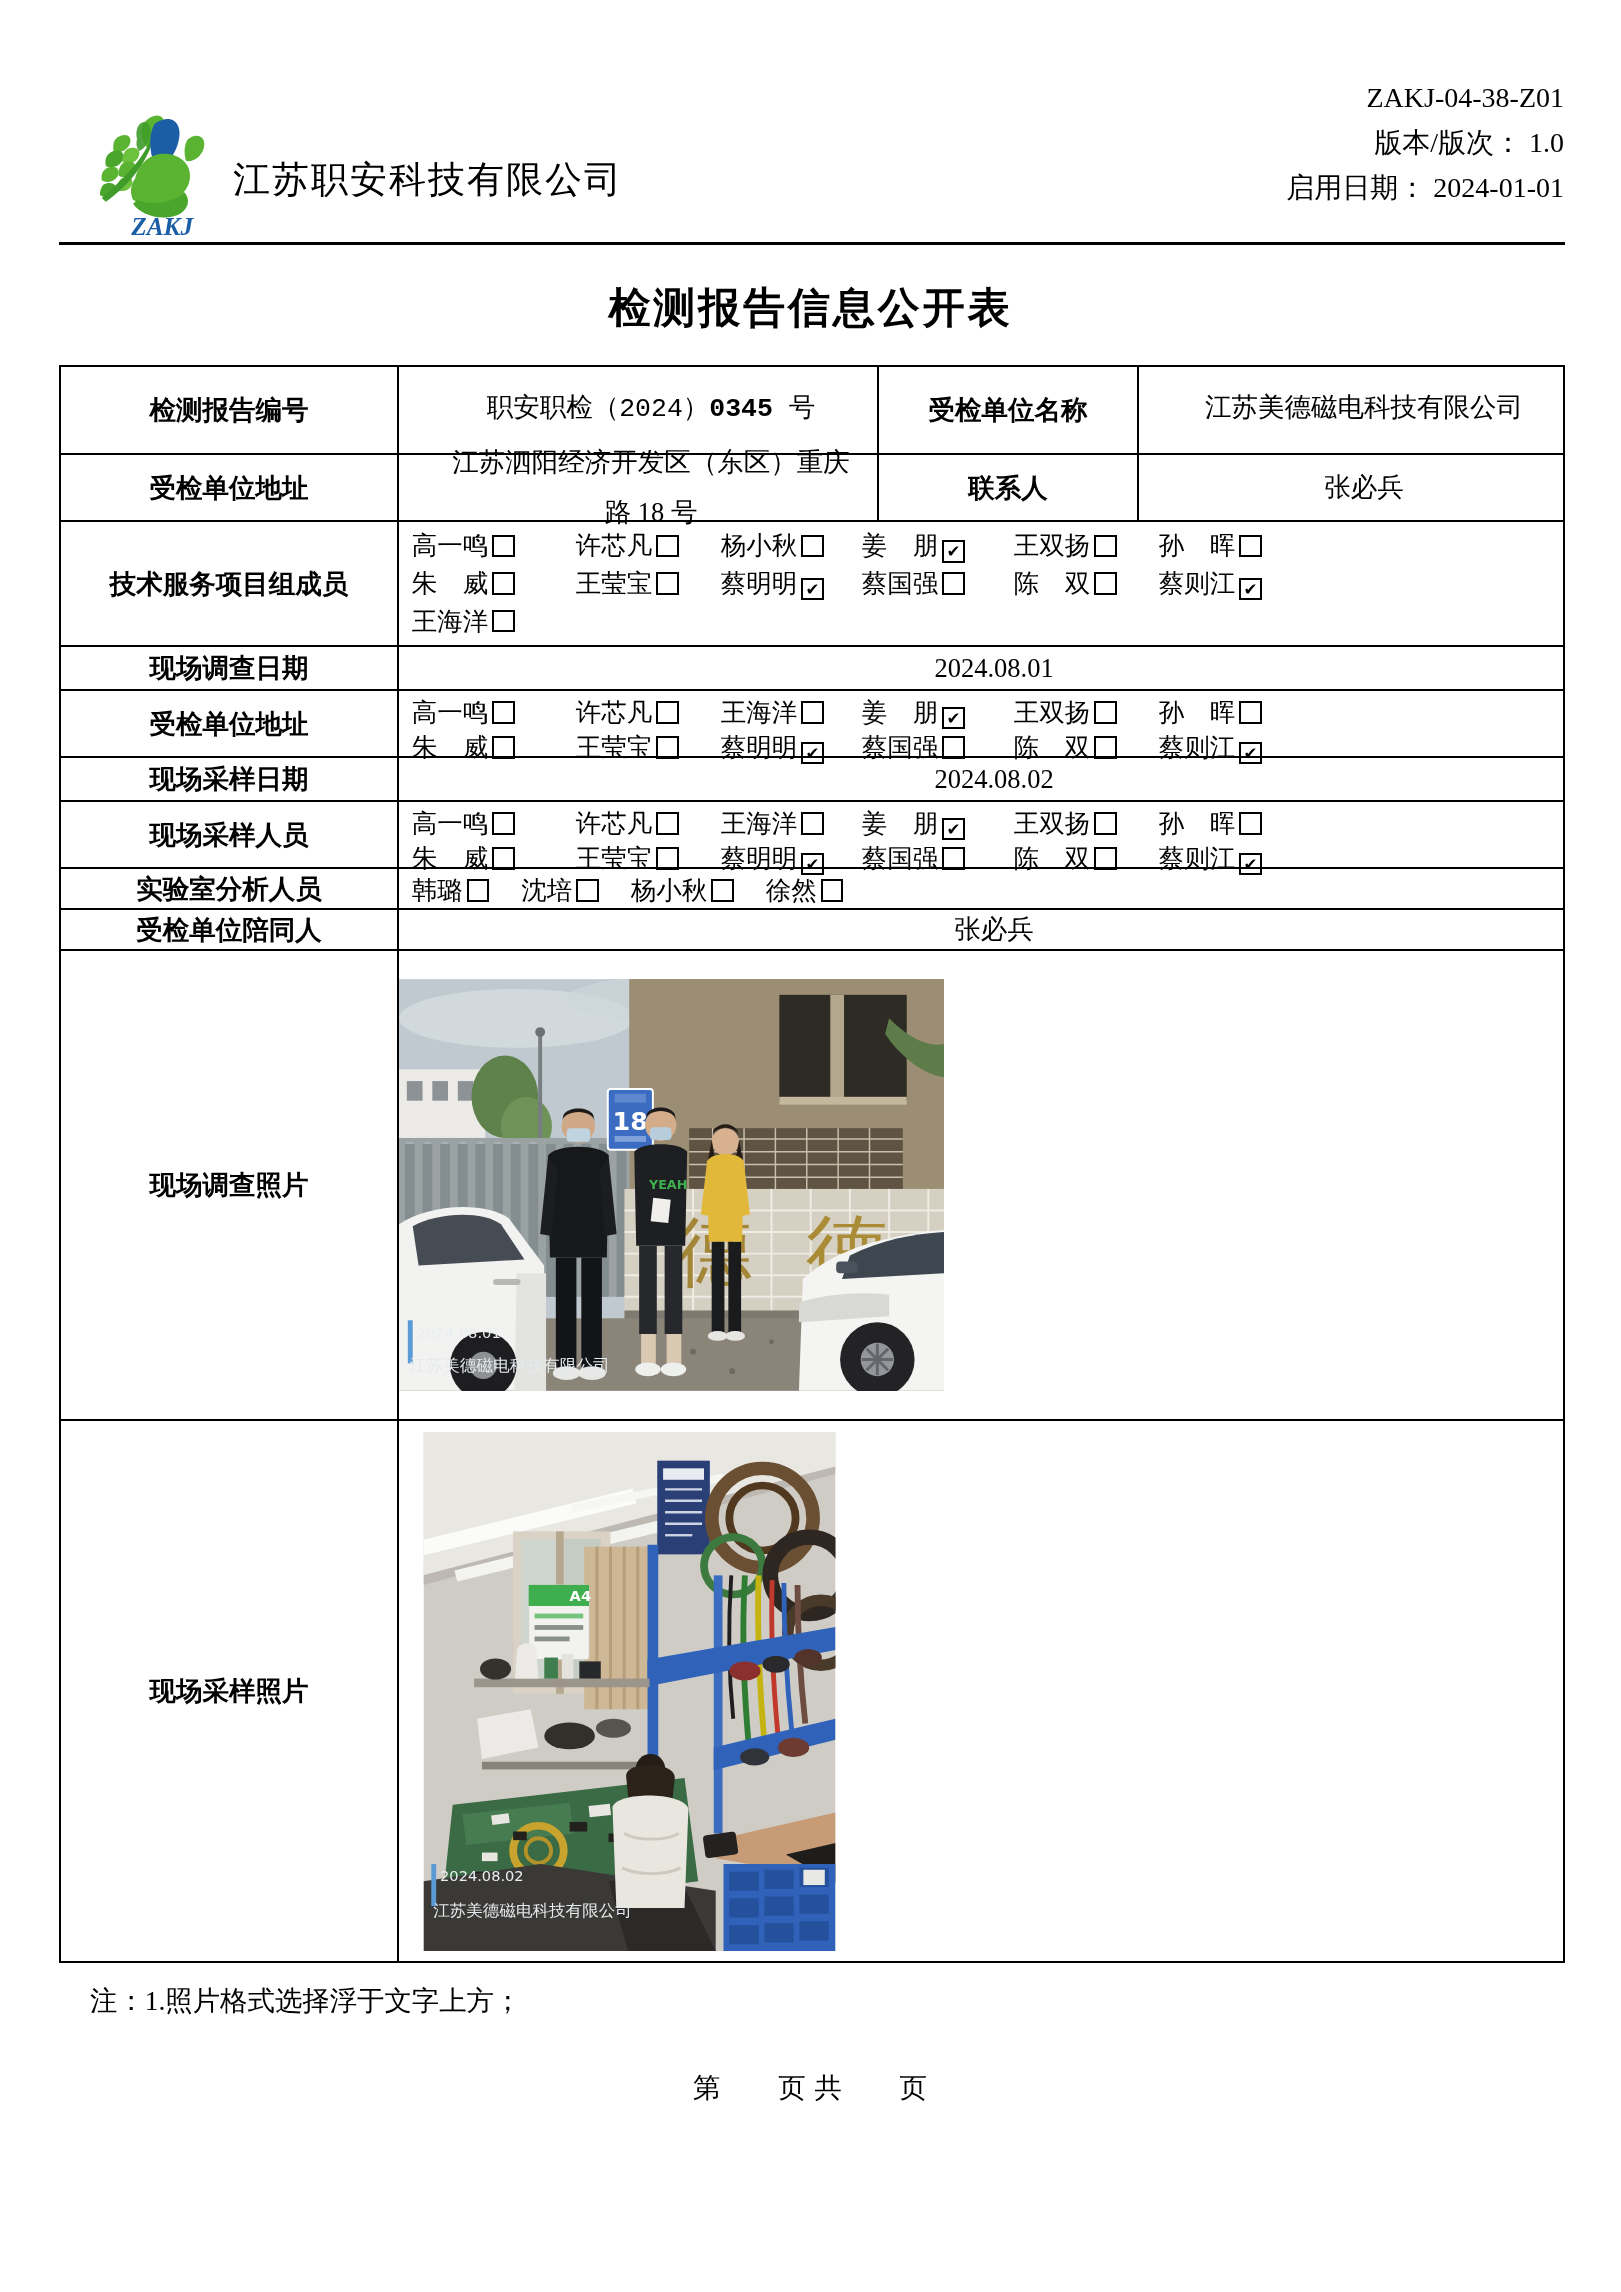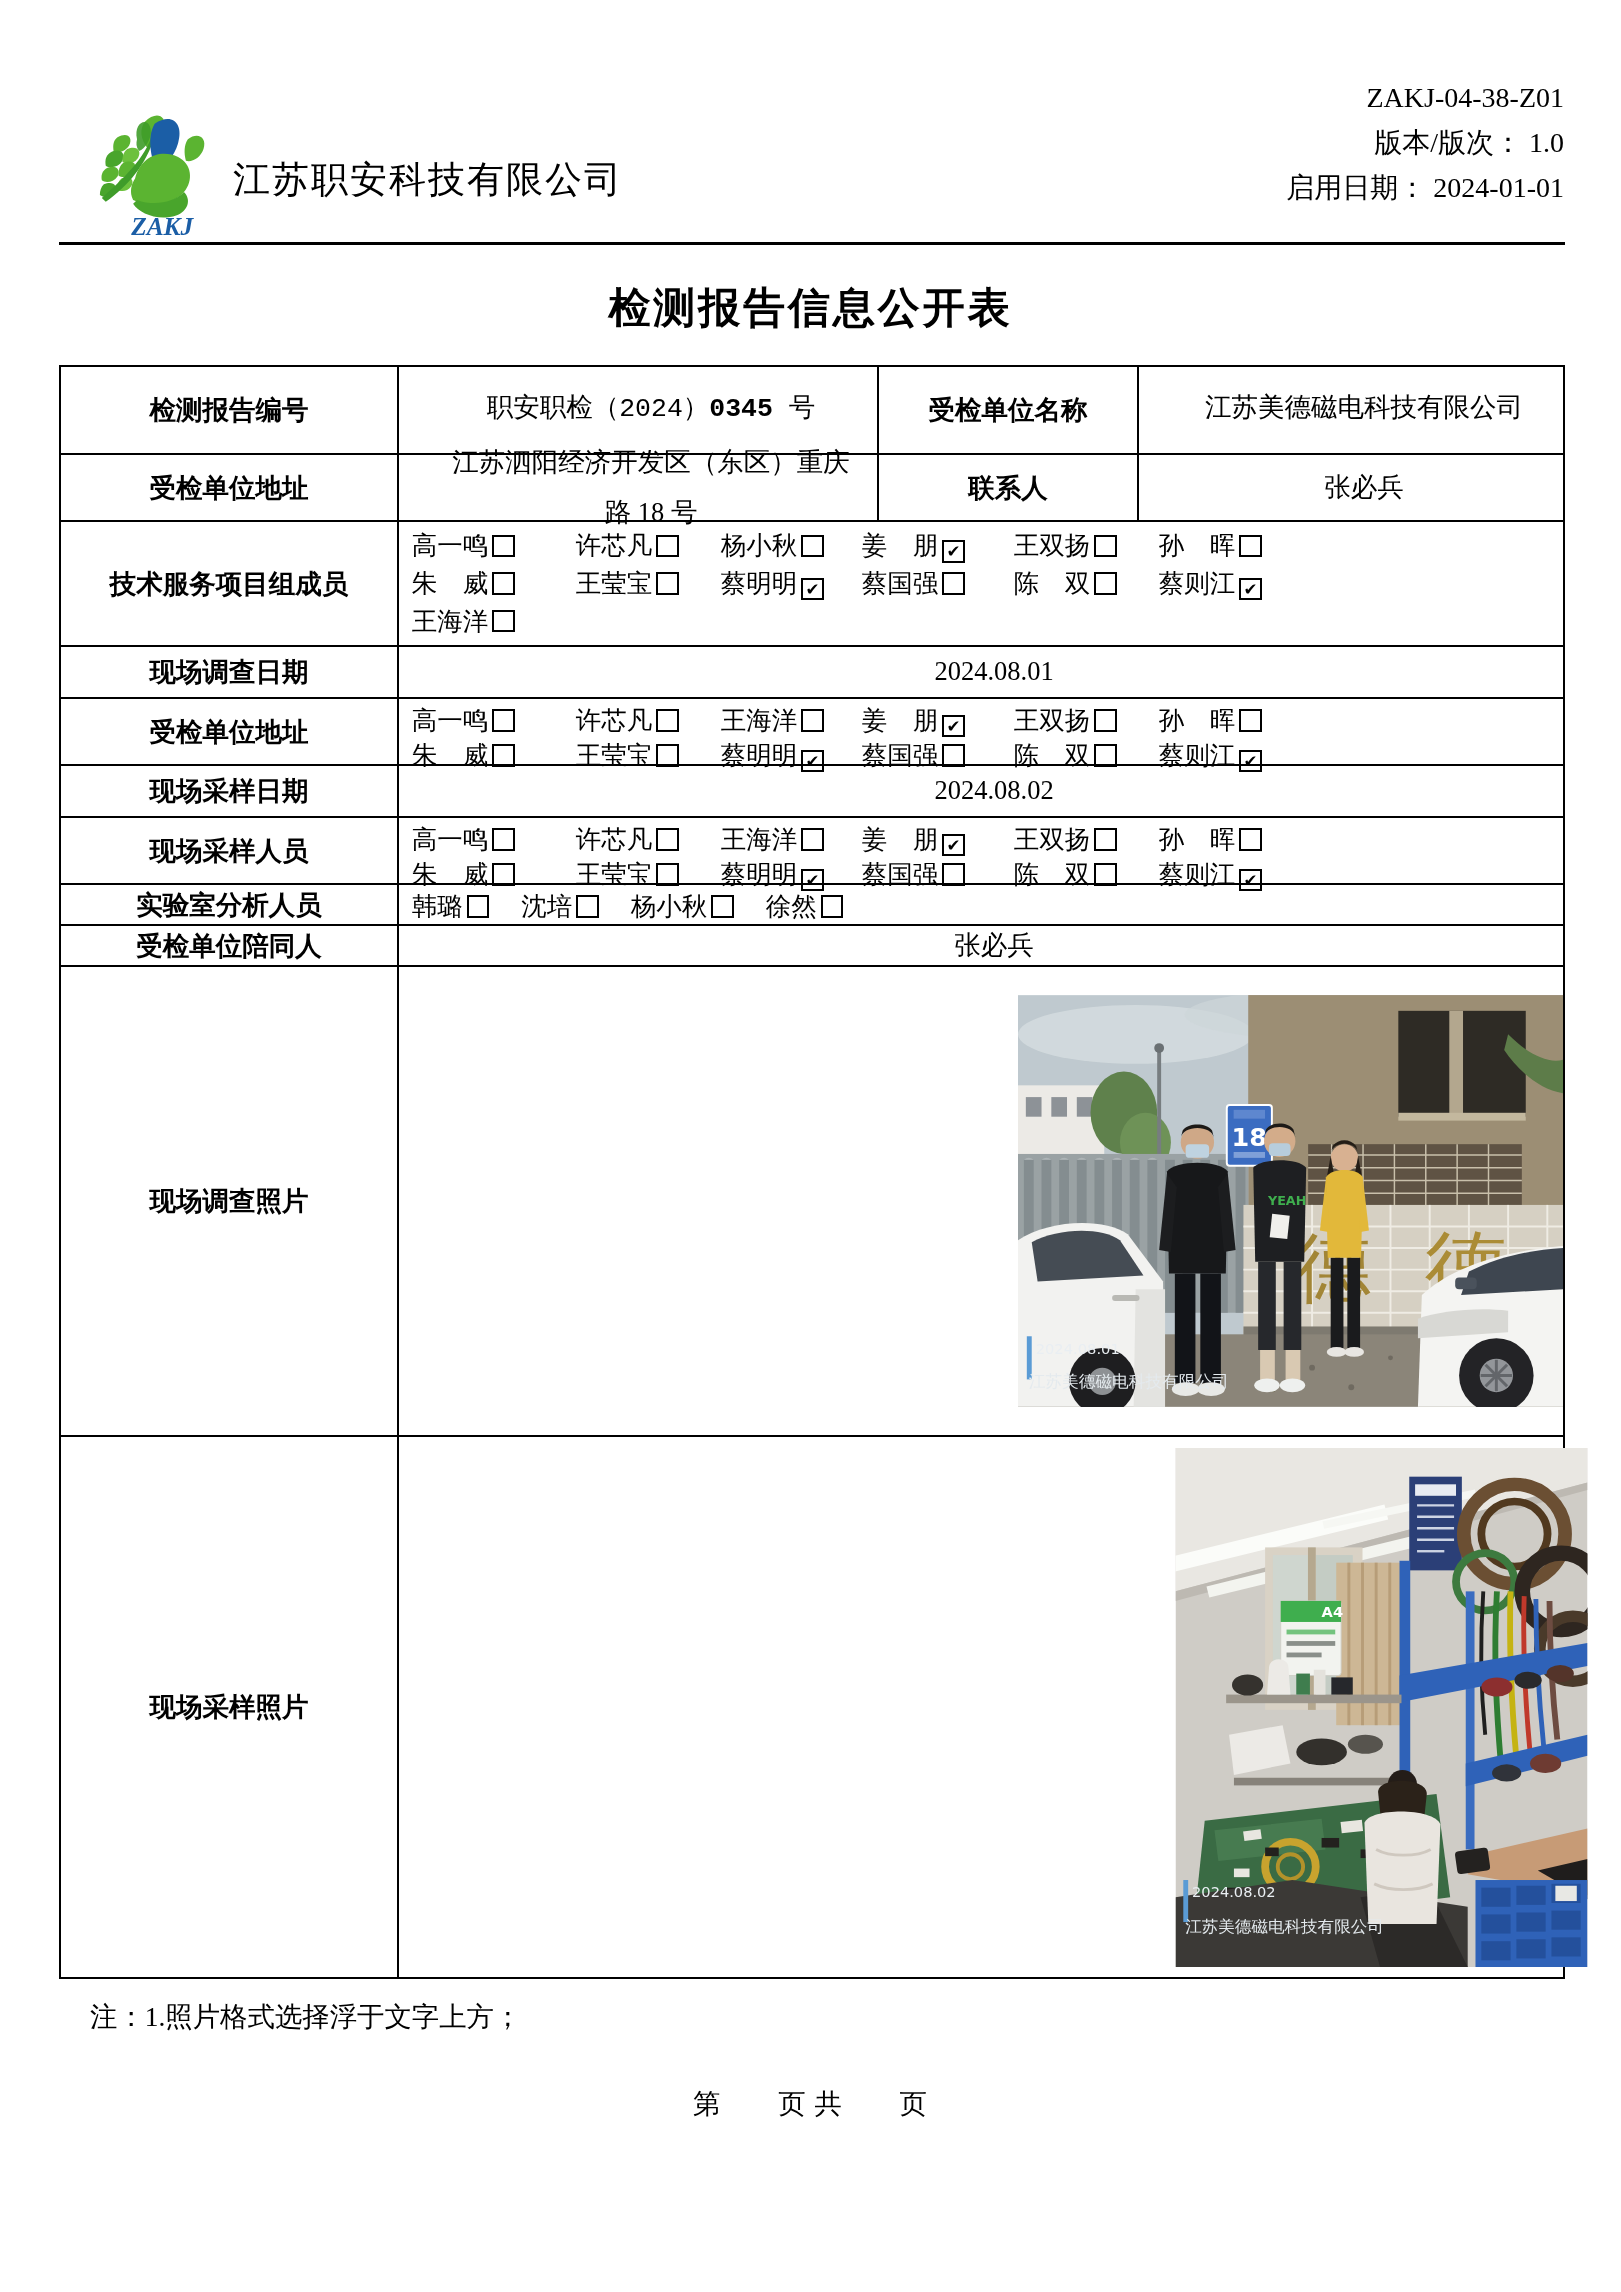--- a/index.html
+++ b/index.html
@@ -21,33 +21,33 @@
   .trow{display:flex;border-bottom:2.9px solid #000;box-sizing:border-box;}
   .trow:last-child{border-bottom:none;}
   .cell{box-sizing:border-box;border-right:2px solid #000;display:flex;align-items:center;justify-content:center;}
   .cell:last-child{border-right:none;}
   .lbl{flex:0 0 338px;font-weight:bold;font-size:26.5px;text-align:center;}
   .c490{flex:0 0 480px;}
   .c265{flex:0 0 260px;font-weight:bold;font-size:26.5px;}
   .c437{flex:1;}
   .cgrow{flex:1;}
   .val{font-size:26.5px;text-align:center;line-height:1.85;padding-left:26px;}
-  .h90{height:88px;font-family:Liberation Mono, monospace;} .h86{height:67px;} .h128{height:125px;} .h45{height:52px;}
+  .h90{height:88px;font-family:Liberation Mono, monospace;} .h86{height:67px;} .h128{height:125px;} .h45{height:44px;}
   .h42{height:41px;} .h480{height:470px;} .h551{height:540px;}
   .bold{font-weight:bold;}
   .wrapnarrow{max-width:333px;display:inline-block;}
   .wrapaddr{max-width:412px;display:inline-block;}
 
   .member-area{flex:1;display:flex;flex-direction:column;justify-content:space-evenly;padding:3.9px 0 3.9px 12.7px;align-items:stretch;}
   .member-line{display:grid;grid-template-columns:164px 145px 141px 152px 145px 1fr;align-items:center;}
   .lab-line{display:flex;gap:32px;align-items:center;}
   .member{white-space:nowrap;font-size:25.5px;}
   .cbox{display:inline-block;width:18.6px;height:18.6px;border:2px solid #000;margin-left:3.9px;vertical-align:-2.9px;text-align:center;line-height:18.6px;font-size:16.7px;font-weight:bold;font-family:"DejaVu Sans",sans-serif;}
 
-  .photo-cell{flex:1;display:flex;align-items:center;justify-content:flex-end;}
+  .photo-cell{flex:1;display:flex;align-items:center;justify-content:flex-start;}
   .photo-frame{display:block;}
 
   
   .note{margin:19.6px 0 0 90px;font-size:27.4px;}
   .page-footer{text-align:center;margin-top:51px;font-size:27.4px;letter-spacing:1px;}
 </style>
 </head>
 <body>
 
 <div class="page">

